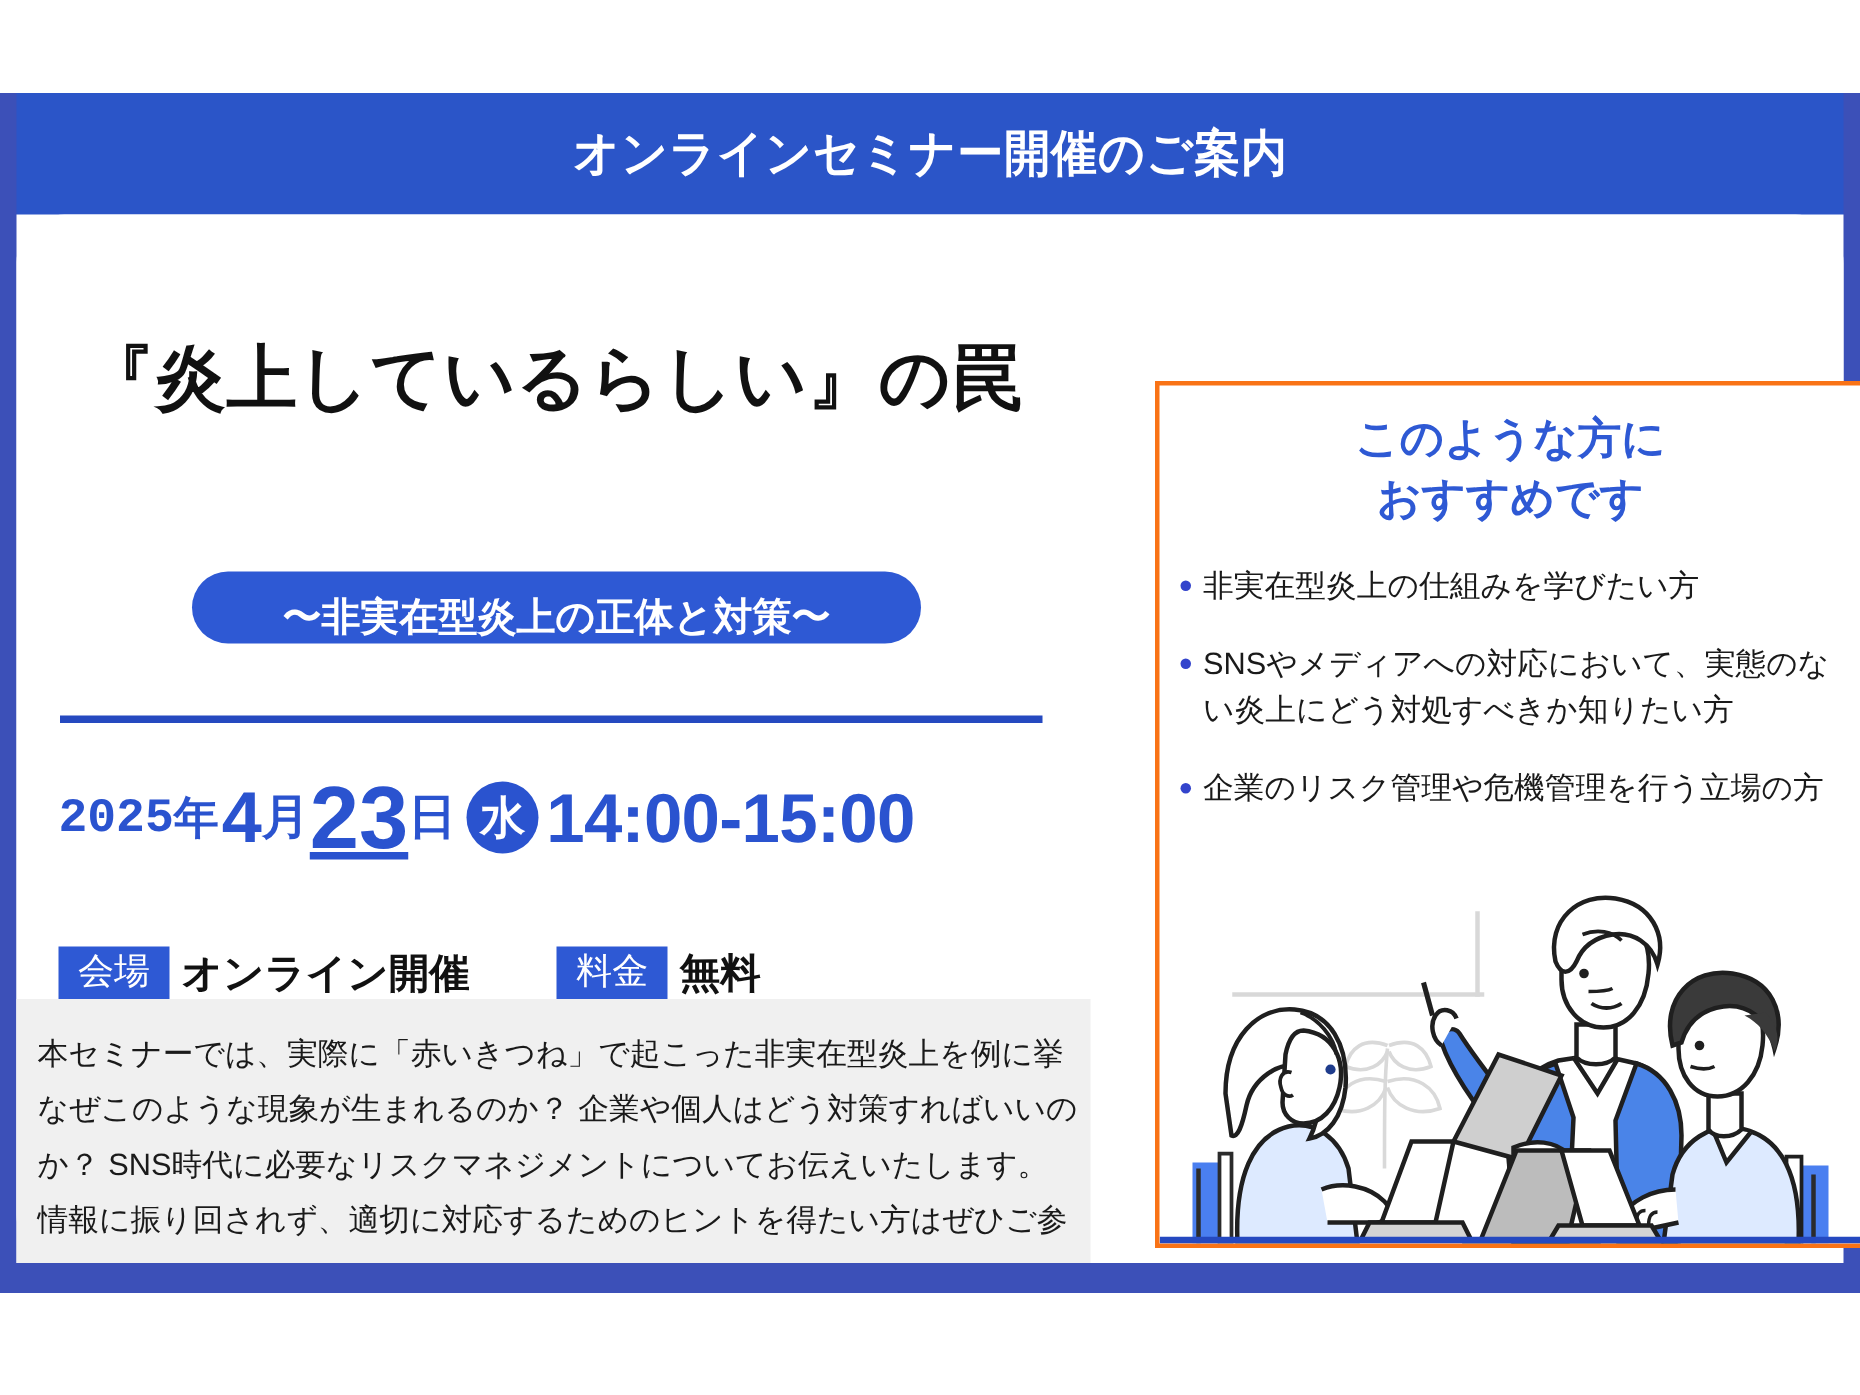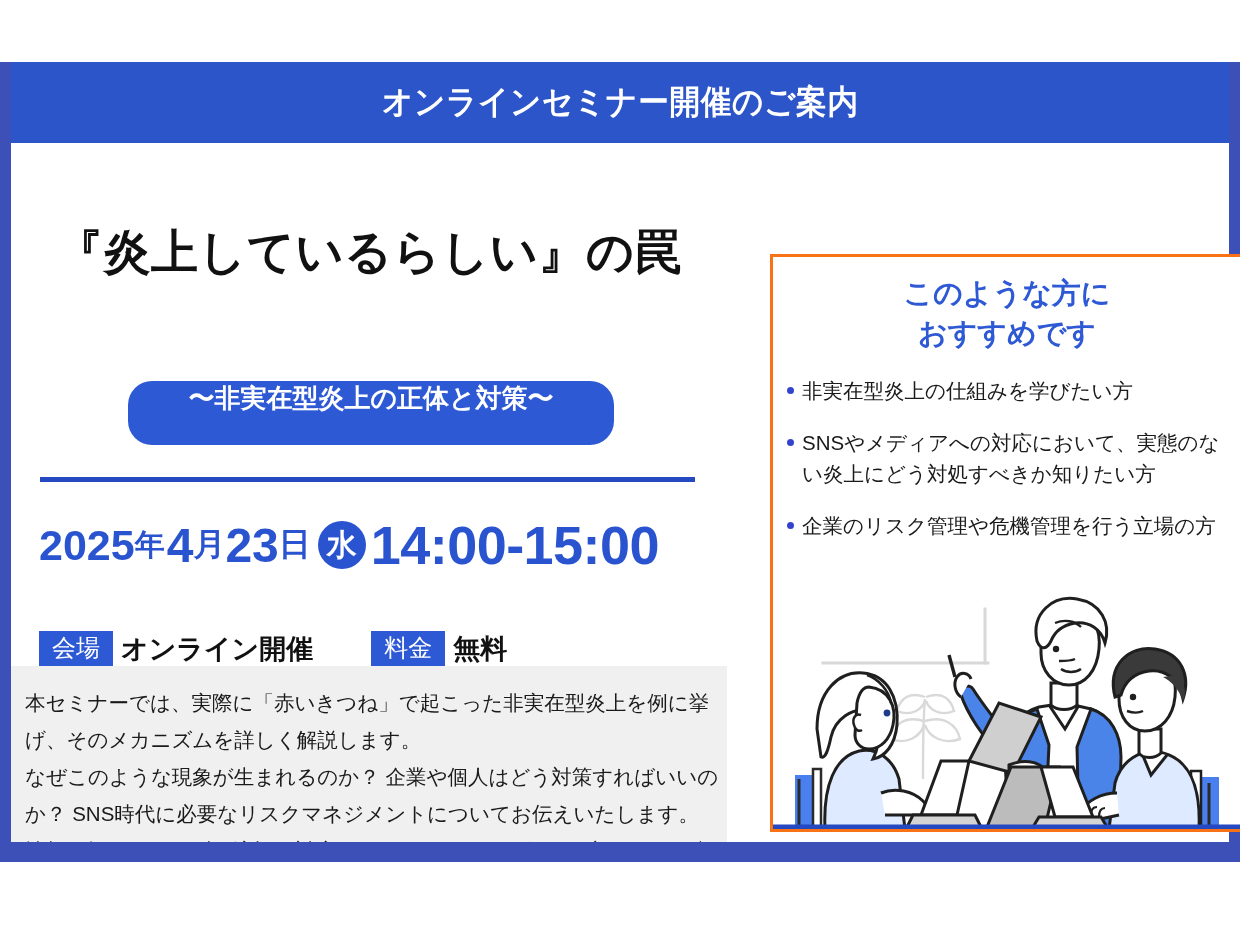--- a/index.html
+++ b/index.html
@@ -48,49 +48,49 @@
     position:absolute;left:0;top:0;width:716px;height:699px;
   }
   .main-title{
     position:absolute;left:0;top:78px;width:716px;
     text-align:center;
     font-size:47px;font-weight:bold;color:#111111;
     letter-spacing:.01em;white-space:nowrap;
   }
   .subtitle-pill{
     position:absolute;left:117px;top:238px;
-    width:486px;height:64px;border-radius:24px;
+    width:486px;height:48px;border-radius:24px;
     background:#2e59d4;
-    display:flex;align-items:flex-start;justify-content:center;font-family:Liberation Mono, monospace;
+    display:flex;align-items:flex-end;justify-content:center;font-family:Liberation Mono, monospace;
   }
   .subtitle-pill-text{
     color:#ffffff;font-size:26px;font-weight:bold;white-space:nowrap;
   }
   .divider{
     position:absolute;left:29px;top:334px;width:655px;height:5px;background:#2549c0;
   }
   
   .date-line{
     position:absolute;left:28px;top:370px;width:690px;height:64px;
     display:flex;align-items:center;
     color:#2a53cf;font-weight:bold;white-space:nowrap;
   }
-  .d-year{font-size:43px;}
+  .d-year{font-size:32px;font-family:Liberation Mono, monospace;}
   .d-kanji-nen{font-size:30px;}
   .d-month{font-size:48px;margin-left:2px;}
   .d-kanji-gatsu{font-size:32px;}
-  .d-day{font-size:48px;}
+  .d-day{font-size:59px;text-decoration:underline;}
   .d-kanji-nichi{font-size:32px;}
   .day-circle{
     display:inline-flex;align-items:center;justify-content:center;
     width:48px;height:48px;border-radius:50%;
     background:#2a53cf;color:#ffffff;font-size:30px;font-weight:bold;
     margin:0 5px 0 7px;
   }
-  .d-time{font-size:54px;letter-spacing:-0.01em;}
+  .d-time{font-size:46px;letter-spacing:-0.01em;}
   
   .badge-row{
     position:absolute;left:28px;top:482px;width:690px;height:48px;
     display:flex;align-items:center;
   }
   .badge{
     background:#2e59d4;color:#ffffff;
     font-size:24px;font-weight:normal;
     padding:5px 13px 7px 13px;
     line-height:1;
@@ -184,21 +184,20 @@
       <div class="badge-row">
         <span class="badge">会場</span>
         <span class="badge-value">オンライン開催</span>
         <span class="badge-gap"></span>
         <span class="badge">料金</span>
         <span class="badge-value">無料</span>
       </div>
 
       <div class="desc-panel">
         <div class="desc-line">本セミナーでは、実際に「赤いきつね」で起こった非実在型炎上を例に挙</div>
-        <div class="desc-line">げ、そのメカニズムを詳しく解説します。</div>
         <div class="desc-line">なぜこのような現象が生まれるのか？ 企業や個人はどう対策すればいいの</div>
         <div class="desc-line">か？ SNS時代に必要なリスクマネジメントについてお伝えいたします。</div>
         <div class="desc-line">情報に振り回されず、適切に対応するためのヒントを得たい方はぜひご参</div>
 
       </div>
 
     </div>
 
     <div class="right-panel">
 

